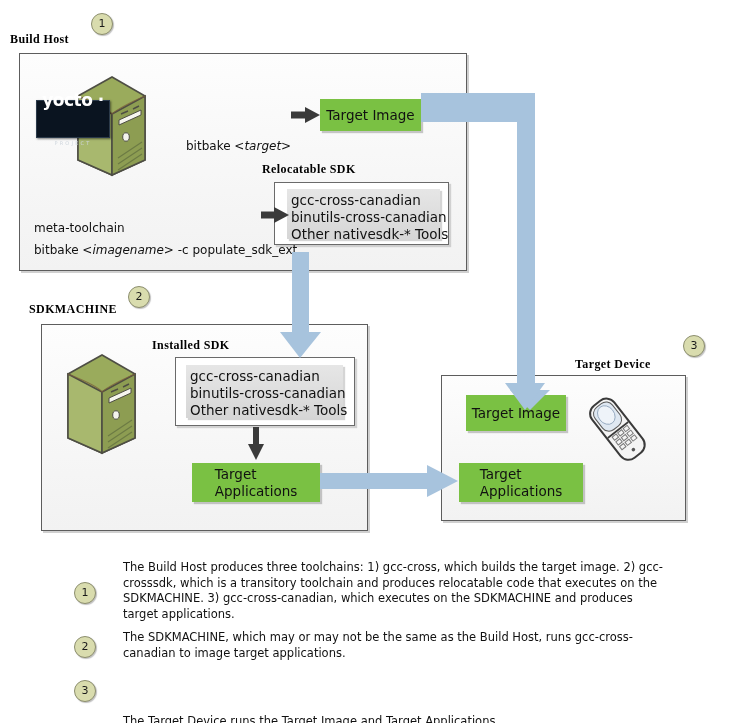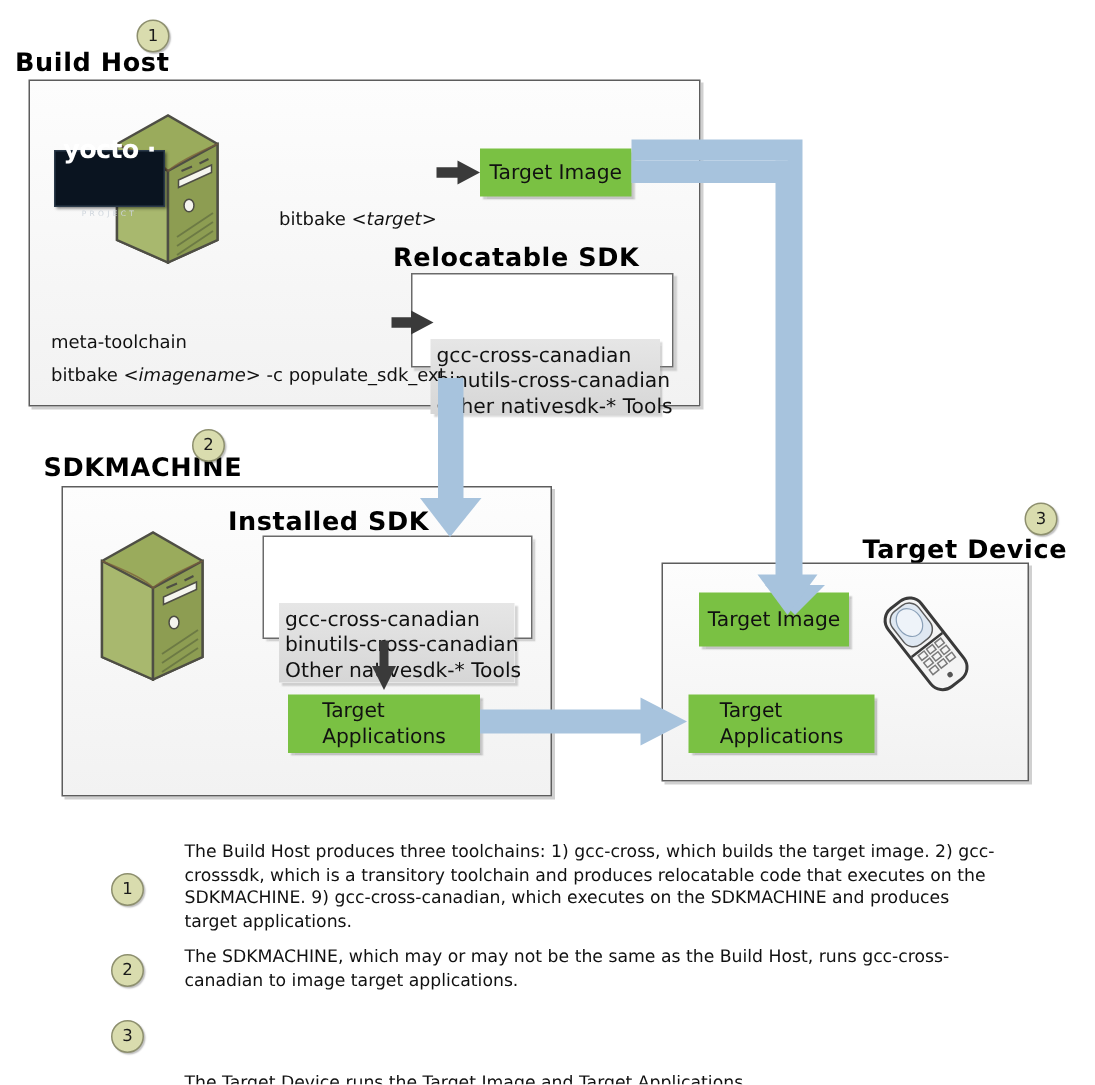--- a/index.html
+++ b/index.html
@@ -24,24 +24,25 @@
   .panel {
     position: absolute;
     background: linear-gradient(180deg, #fdfdfd 0%, #f2f2f2 100%);
     border: 1px solid #5d5d5d;
     box-sizing: border-box;
     box-shadow: 2px 2px 0 rgba(120,120,120,0.35);
   }
   .panel-title {
     position: absolute;
     font-weight: bold;
-    font-size: 17px;
+    font-size: 12px;
     letter-spacing: 0.4px;
     color: #000;
     white-space: nowrap;
+    font-family: Liberation Serif, serif;
   }
 
   
   .badge {
     position: absolute;
     width: 22px;
     height: 22px;
     border-radius: 50%;
     background: #d9dcae;
     border: 1px solid #8d8f6e;
@@ -90,21 +91,20 @@
   .sdklist {
     position: absolute;
     background: linear-gradient(180deg, #e6e6e6 0%, #d6d6d6 100%);
     box-sizing: border-box;
     padding: 3px 8px 4px 4px;
     font-size: 13.5px;
     line-height: 17px;
     color: #111;
     box-shadow: 2px 2px 1px rgba(150,150,150,0.4);
     white-space: nowrap;
-    margin-top: 37px;
   }
 
   
   .cap {
     position: absolute;
     font-size: 12px;
     color: #111;
     white-space: nowrap;
   }
   .cap i { font-style: italic; }
@@ -301,21 +301,21 @@
     </g>
 
     <g>
       <rect x="320" y="473" width="114" height="16" fill="#a7c3dd"></rect>
       <polygon points="427,465 427,497 458,481" fill="#a7c3dd"></polygon>
     </g>
   </svg>
 
   <div class="legend-item">
     <div class="badge" style="left:74px; top:582px;">1</div>
-    <div class="legend-text" style="left:123px; top:560px; width:545px;">The Build Host produces three toolchains: 1)  gcc-cross, which builds the target image.  2) gcc-crosssdk, which is a transitory toolchain and produces relocatable code that executes on the SDKMACHINE. 9) gcc-cross-canadian, which executes on the SDKMACHINE and produces target applications.</div>
+    <div class="legend-text" style="left:123px; top:560px; width:545px;">The Build Host produces three toolchains: 1)  gcc-cross, which builds the target image.  2) gcc-crosssdk, which is a transitory toolchain and produces relocatable code that executes on the SDKMACHINE. 3) gcc-cross-canadian, which executes on the SDKMACHINE and produces target applications.</div>
   </div>
 
   <div class="legend-item">
     <div class="badge" style="left:74px; top:636px;">2</div>
     <div class="legend-text" style="left:123px; top:630px; width:555px;">The SDKMACHINE, which may or may not be the same as the Build Host, runs gcc-cross-canadian to image target applications.</div>
   </div>
 
   <div class="legend-item">
     <div class="badge" style="left:74px; top:680px;">3</div>
     <div class="legend-text" style="left:123px; top:682px; width:555px;margin-top:32px;">The Target Device runs the Target Image and Target Applications.</div>

